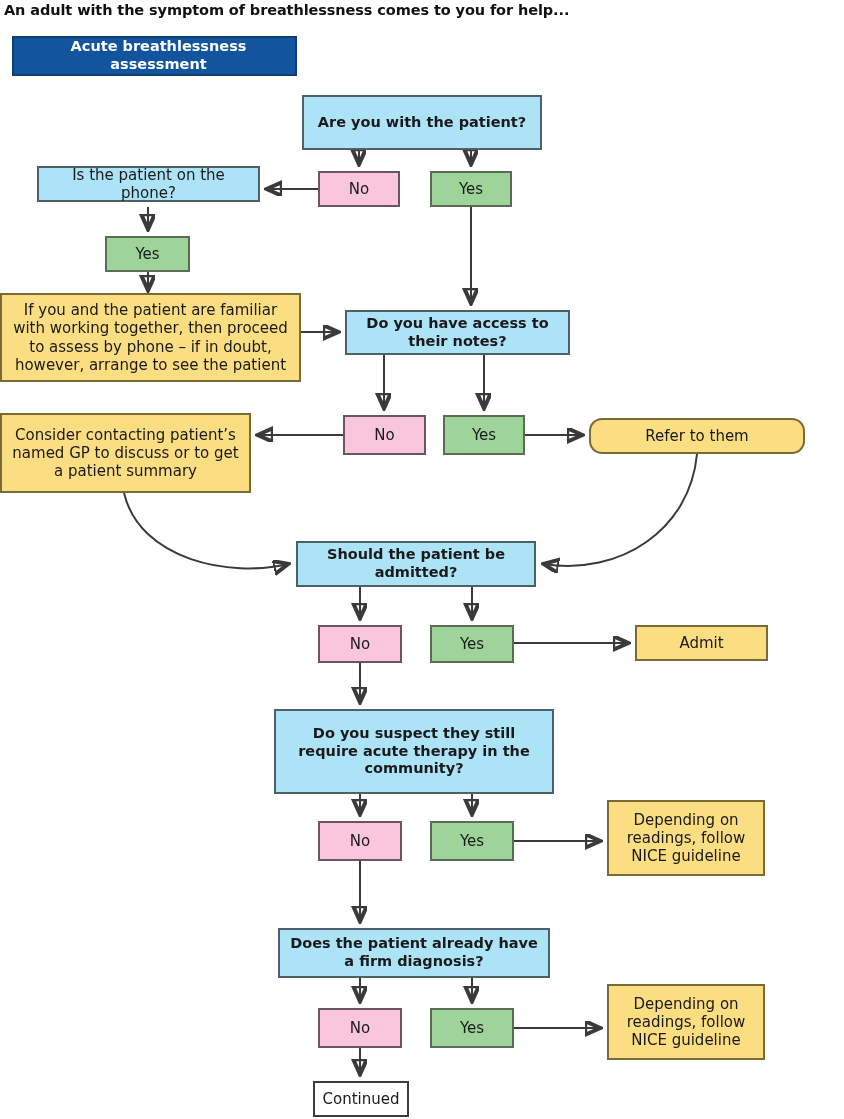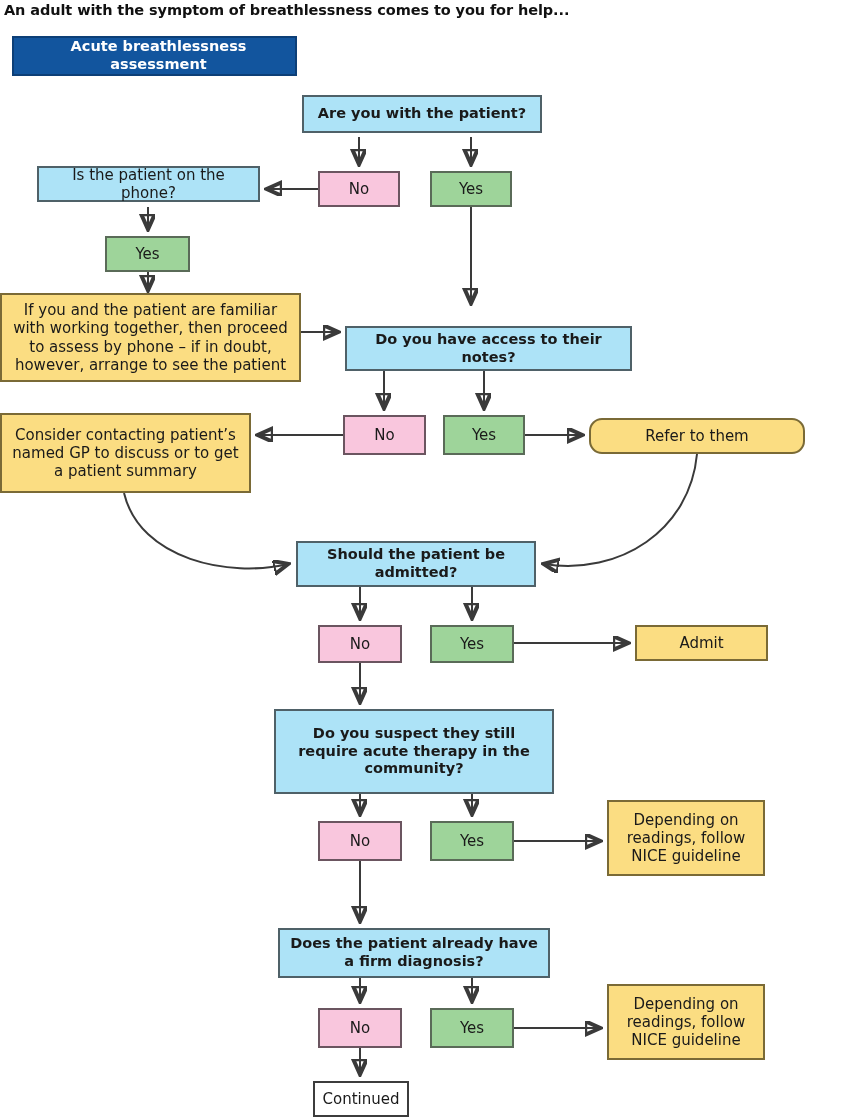--- a/index.html
+++ b/index.html
@@ -159,21 +159,21 @@
 
     <line x1="514" y1="1028" x2="600" y2="1028" marker-end="url(#arrow)"></line>
 
     <line x1="360" y1="1048" x2="360" y2="1074" marker-end="url(#arrow)"></line>
   </svg>
 
   <div class="node header-node" style="left:12px; top:36px; width:285px; height:40px;">
     <span>Acute breathlessness assessment</span>
   </div>
 
-  <div class="node question" style="left:302px; top:95px; width:240px; height:38px;">
+  <div class="node question" style="left:302px; top:95px; width:240px; height:55px;">
     <span>Are you with the patient?</span>
   </div>
 
   <div class="node no-node" style="left:318px; top:171px; width:82px; height:36px;">
     <span>No</span>
   </div>
 
   <div class="node yes-node" style="left:430px; top:171px; width:82px; height:36px;">
     <span>Yes</span>
   </div>
@@ -183,21 +183,21 @@
   </div>
 
   <div class="node yes-node" style="left:105px; top:236px; width:85px; height:36px;">
     <span>Yes</span>
   </div>
 
   <div class="node action" style="left:0px; top:293px; width:301px; height:89px;">
     <span>If you and the patient are familiar with working together, then proceed to assess by phone – if in doubt, however, arrange to see the patient</span>
   </div>
 
-  <div class="node question" style="left:345px; top:326px; width:287px; height:45px;">
+  <div class="node question" style="left:345px; top:310px; width:225px; height:45px;">
     <span>Do you have access to their notes?</span>
   </div>
 
   <div class="node no-node" style="left:343px; top:415px; width:83px; height:40px;">
     <span>No</span>
   </div>
 
   <div class="node yes-node" style="left:443px; top:415px; width:82px; height:40px;">
     <span>Yes</span>
   </div>

